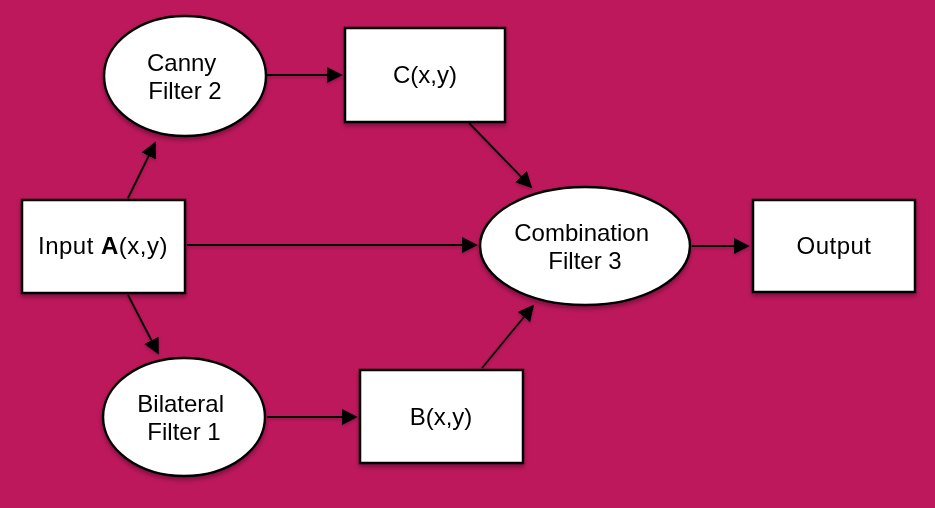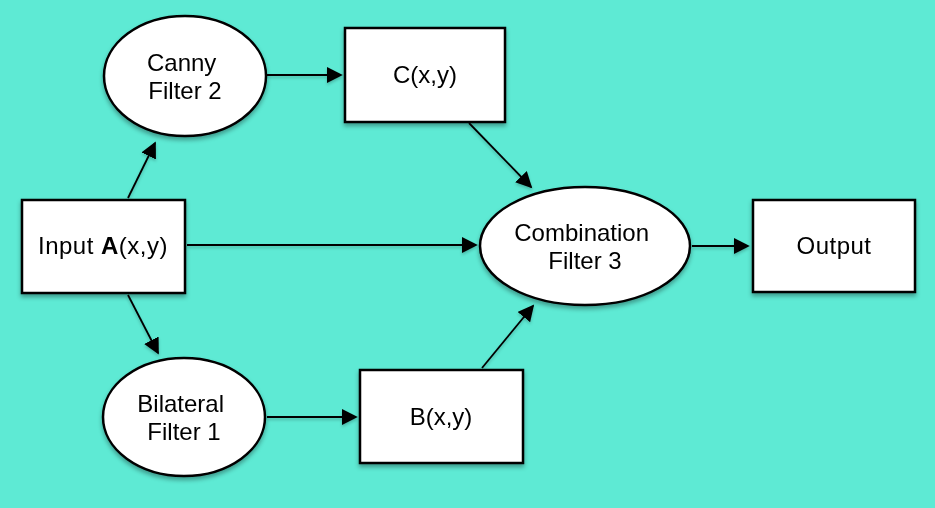--- a/index.html
+++ b/index.html
@@ -3,21 +3,21 @@
 <meta charset="utf-8">
 <style>
   html, body {
     margin: 0;
     padding: 0;
     background: #ffffff;
   }
   .canvas-wrap {
     width: 935px;
     height: 508px;
-    background: #5eead4;
+    background: #be185d;
     position: relative;
     overflow: hidden;
   }
   svg {
     display: block;
     font-family: "Liberation Sans", sans-serif;
   }
   .node-shape {
     fill: #ffffff;
     stroke: #000000;

